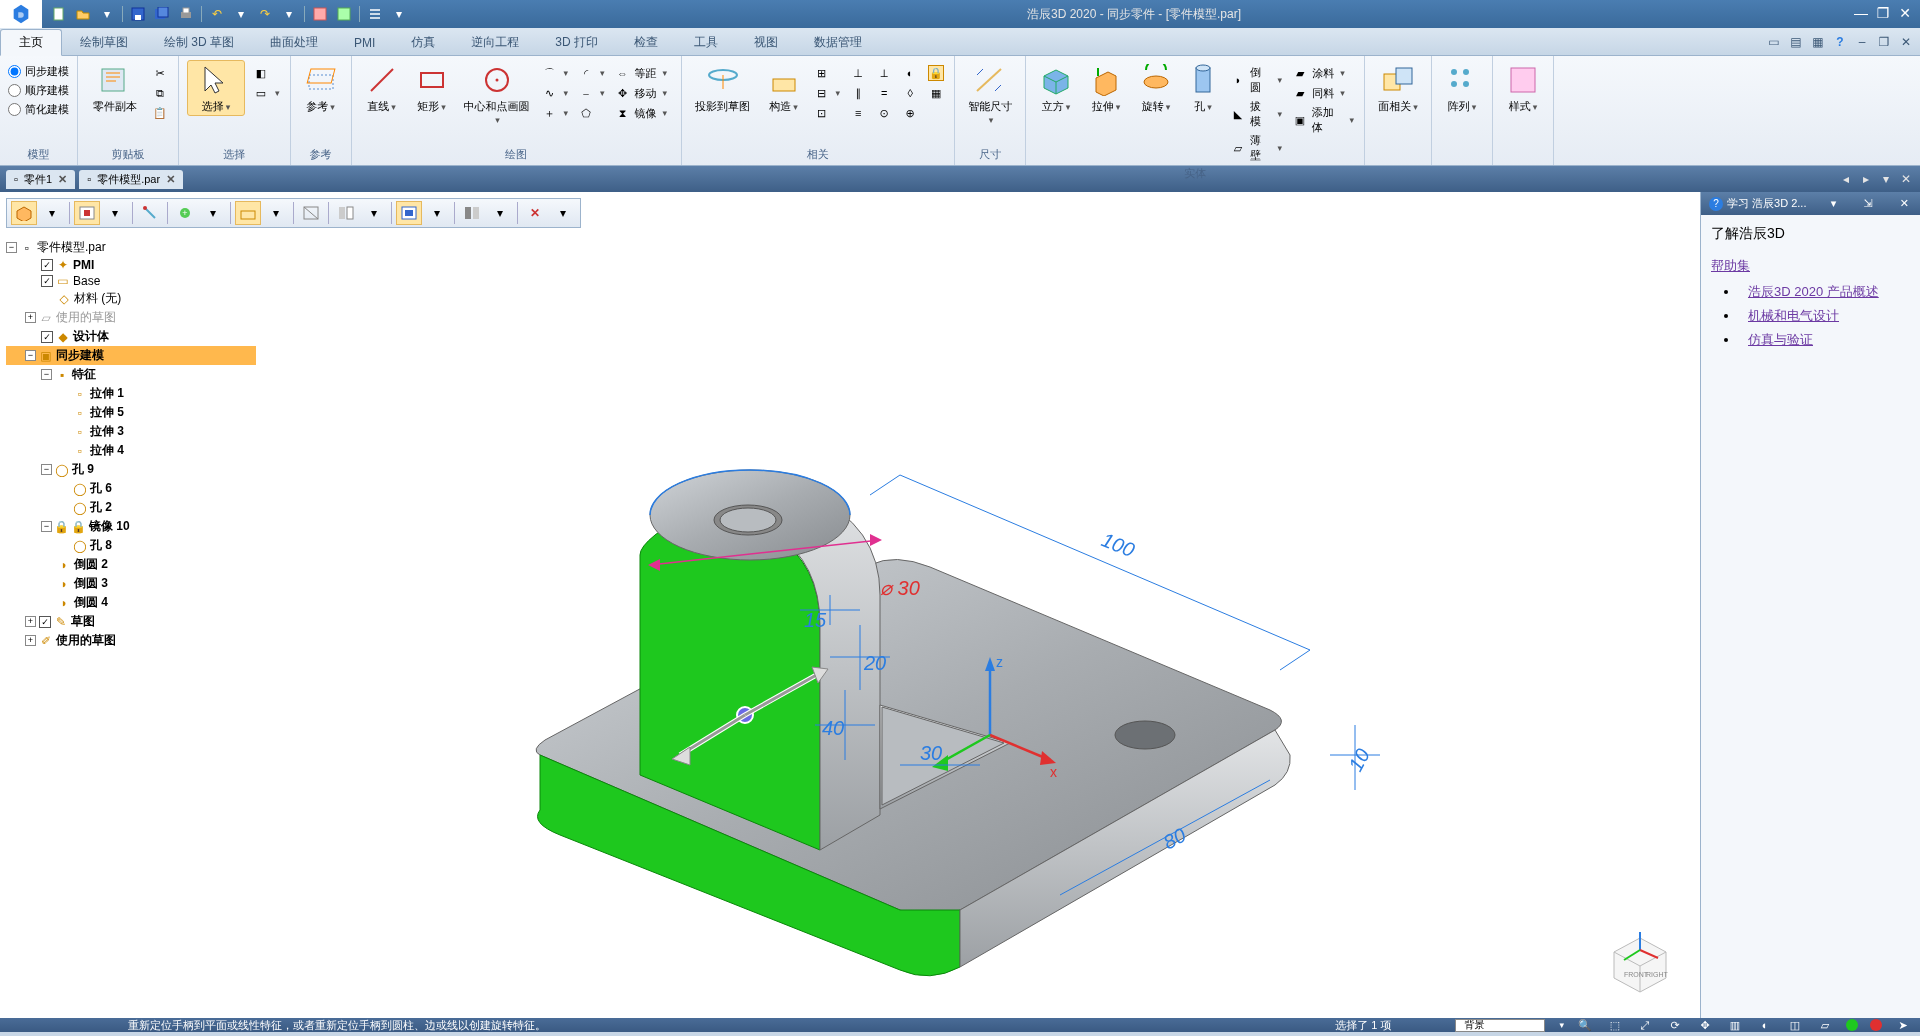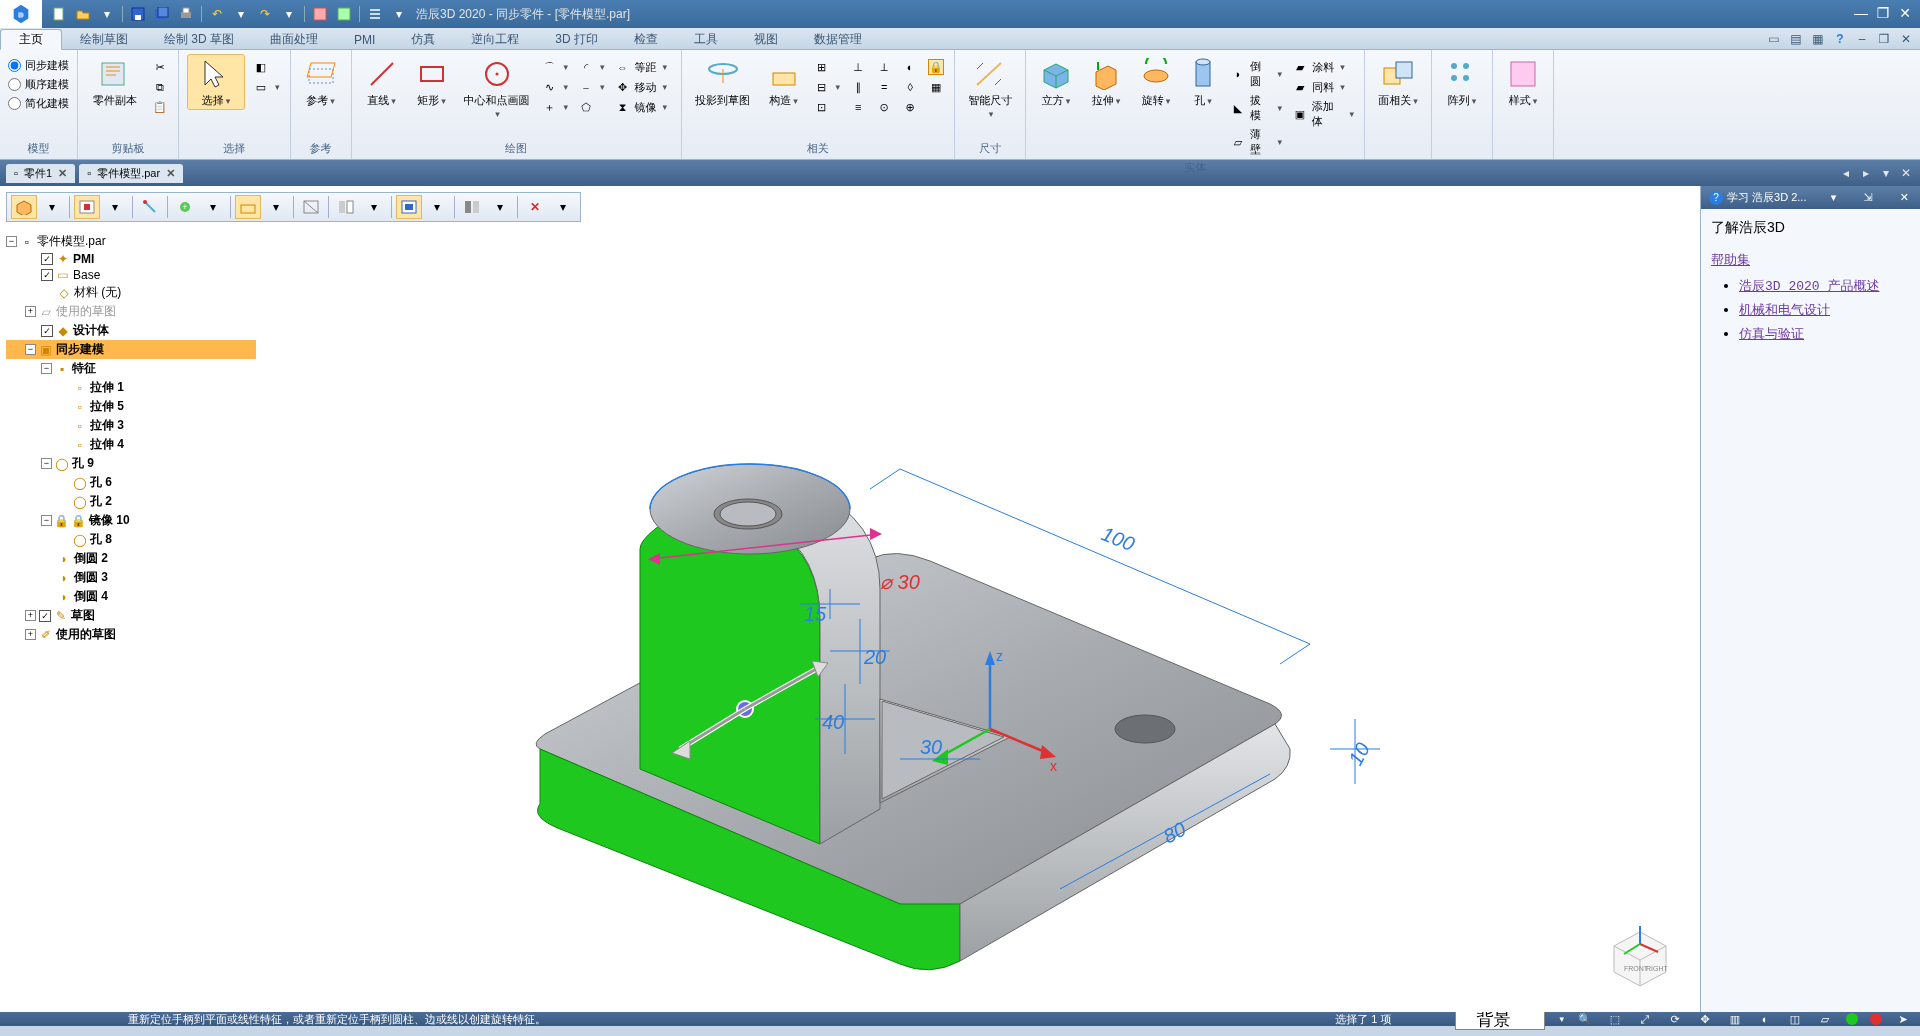--- a/index.html
+++ b/index.html
@@ -4,26 +4,26 @@
 <style>
 * { margin: 0; padding: 0; box-sizing: border-box; font-family: "Microsoft YaHei", Arial, sans-serif; }
 body { width: 1920px; height: 1036px; background: #c7d6e6; overflow: hidden; font-size: 12px; }
 
 
 .titlebar { height: 28px; background: linear-gradient(#4a7db1, #3a6a9b); display: flex; align-items: center; color: #fff; }
 .app-logo { width: 42px; height: 28px; background: #fff; display: flex; align-items: center; justify-content: center; }
 .app-logo svg { width: 26px; height: 22px; }
 .qat { display: flex; align-items: center; gap: 6px; padding: 0 8px; }
 .qat .qbtn { width: 18px; height: 18px; display: flex; align-items: center; justify-content: center; cursor: pointer; }
-.title-text { flex: 1; color: #e5e5e5; font-size: 12px; }
+.title-text { flex: 1; text-align: center; color: #e5e5e5; font-size: 12px; }
 .win-controls { display: flex; gap: 4px; padding-right: 6px; }
 .win-controls span { width: 18px; height: 14px; cursor: pointer; color:#fff; font-size:14px; text-align:center; line-height:12px;}
 
 
-.ribbon-tabs { height: 22px; background: linear-gradient(#dbe6f1,#c6d6e6); display: flex; align-items: stretch; border-bottom: 1px solid #9cb3cc; }
+.ribbon-tabs { height: 28px; background: linear-gradient(#dbe6f1,#c6d6e6); display: flex; align-items: stretch; border-bottom: 1px solid #9cb3cc; }
 .ribbon-tabs .tab { padding: 0 18px; display:flex; align-items:center; color: #3b5775; cursor: pointer; border-right:0px; position:relative; top:1px;}
 .ribbon-tabs .tab.active { background: #f4f7fb; border: 1px solid #9cb3cc; border-bottom:1px solid #f4f7fb; border-top-left-radius:3px; border-top-right-radius:3px; color:#000;}
 .ribbon-tabs .right-btns { margin-left:auto; display:flex; align-items:center; padding-right:6px; gap:6px; color:#3b5775;}
 .ribbon-tabs .right-btns span{width:16px;height:16px;display:inline-flex;align-items:center;justify-content:center;cursor:pointer;}
 
 
 .ribbon { height: 110px; background: linear-gradient(#f5f8fc,#e6ecf4); display: flex; border-bottom:1px solid #9cb3cc;}
 .group { border-right: 1px solid #c1cfe0; padding: 4px 8px 0; display: flex; flex-direction: column; }
 .group-body { flex:1; display:flex; align-items:flex-start; gap:6px; }
 .group-label { text-align:center; color:#476387; font-size:11px; padding:2px 0 3px; }
@@ -69,27 +69,27 @@
 
 
 .right-panel { width:220px; background:#f4f7fb; border-left:1px solid #9cb3cc; display:flex; flex-direction:column;}
 .rp-title { background:linear-gradient(#5c7fa8,#3e5f87); color:#fff; padding:4px 8px; font-size:11px; display:flex; align-items:center; gap:4px;}
 .rp-title .rp-btn{margin-left:auto; color:#fff; cursor:pointer; font-size:11px; padding:0 3px;}
 .rp-body { padding:10px; font-size:13px;}
 .rp-body h3 { font-size:14px; font-weight:normal; margin-bottom:14px;}
 .rp-body a{ color:#6c3aa3; text-decoration:underline; cursor:pointer; display:block; margin-bottom:8px;}
 .rp-body ul { list-style:disc; margin-left:28px;}
 .rp-body ul li{ margin-bottom:6px;}
-.rp-body ul li a { display:inline; margin:0;font-family:Liberation Mono, monospace;}
+.rp-body ul li a { display:inline; margin:9px;}
 
 
 .statusbar { height:14px; background:linear-gradient(#4a6c97,#3a5a83); display:flex; align-items:center; color:#fff; font-size:11px; padding:0 8px; gap:12px;}
 .statusbar .s-sep{flex:1;}
 .statusbar .sbtn { width:18px; height:16px; display:inline-flex; align-items:center; justify-content:center; cursor:pointer;}
-.status-input { background:#fff; color:#000; border:1px solid #888; font-size:17px; padding:0 20px; width:90px;}
+.status-input { background:#fff; color:#000; border:1px solid #888; font-size:10px; padding:0 8px; width:90px;}
 .st-dot{width:12px;height:12px;border-radius:50%;}
 
 </style>
 </head>
 <body>
 
 <div class="titlebar">
   <div class="app-logo">
     <svg viewBox="0 0 24 24">
         <path fill="#2b7de1" d="M12 2 L20 7 L20 17 L12 22 L4 17 L4 7 Z"></path>

